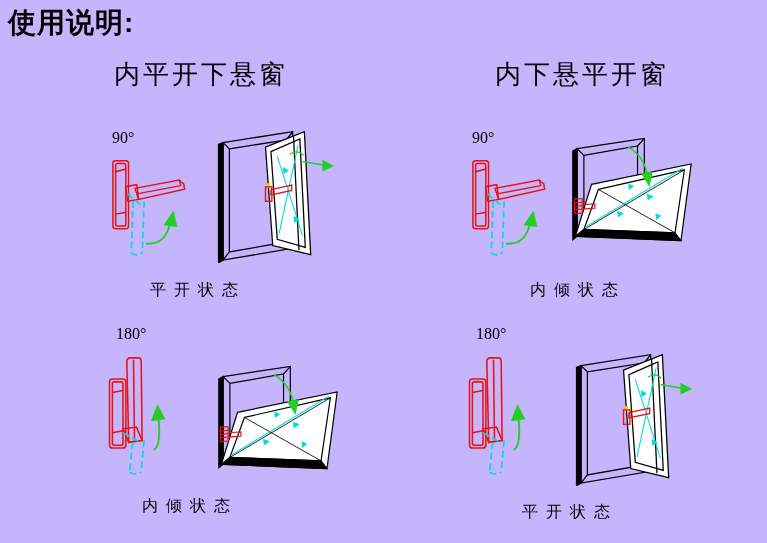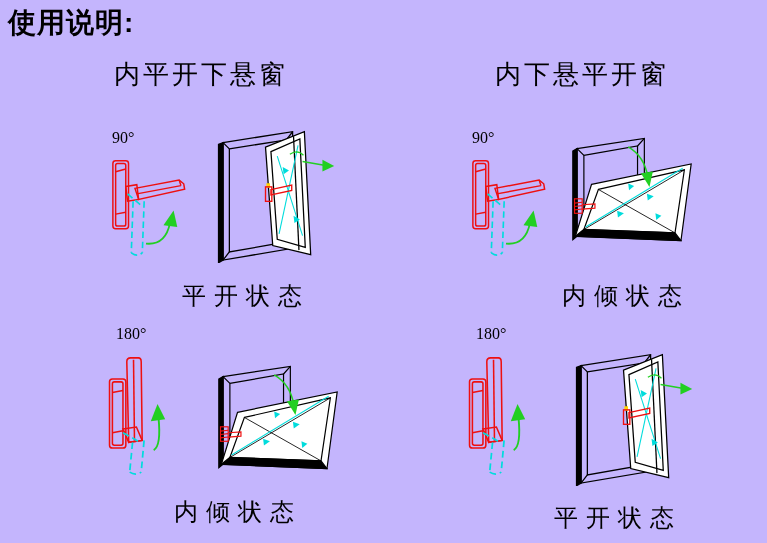--- a/index.html
+++ b/index.html
@@ -4,21 +4,21 @@
 <style>
   html,body{margin:0;padding:0;background:#fff;}
   .page{position:relative;width:767px;height:543px;background:#c4b5fd;overflow:hidden;
         font-family:"Liberation Serif", serif;color:var(--c-ink,#000);}
   .title{position:absolute;left:8px;top:4px;font-family:"Liberation Sans",sans-serif;
          font-weight:bold;font-size:28px;letter-spacing:1px;}
   .col-header{position:absolute;top:57px;width:220px;text-align:left;
               font-size:26px;letter-spacing:3px;white-space:nowrap;}
   .col-header.left{left:114px;} .col-header.right{left:495px;}
   .angle{position:absolute;font-size:16px;white-space:nowrap;}
-  .caption{position:absolute;width:160px;text-align:right;font-size:24px;
+  .caption{position:absolute;width:160px;text-align:left;font-size:16px;
            letter-spacing:8px;white-space:nowrap;}
   .fig-svg{position:absolute;}
   
   .st-red{stroke:var(--c-red);}
   .st-cyan{stroke:var(--c-cyan);} .f-cyan{fill:var(--c-cyan);}
   .st-green{stroke:var(--c-green);} .f-green{fill:var(--c-green);}
   .st-ink{stroke:var(--c-ink);}   .f-ink{fill:var(--c-ink);}
   .f-yellow{fill:var(--c-yellow);}
 </style>
 </head>

